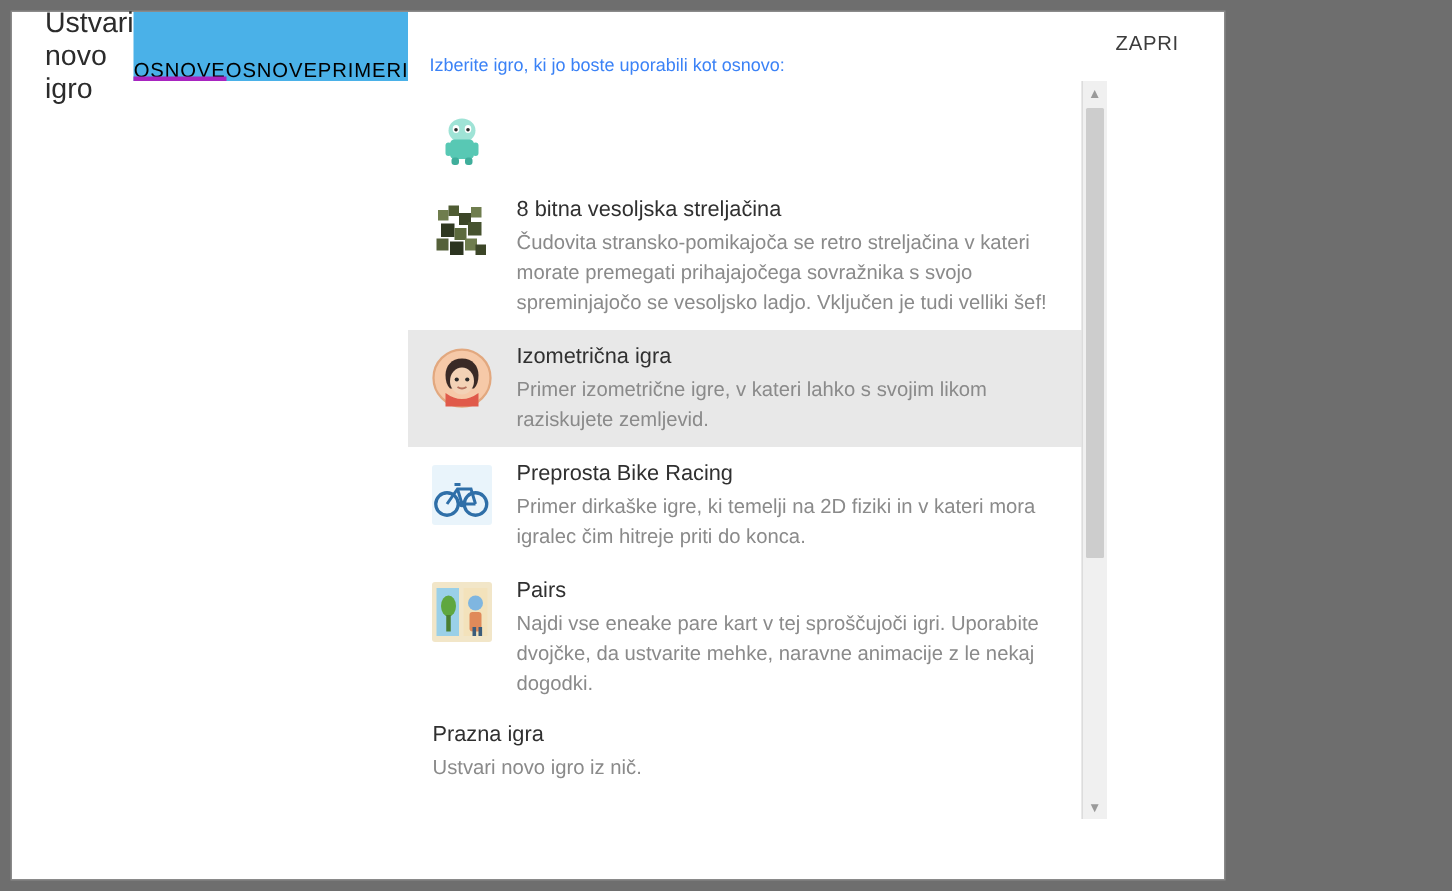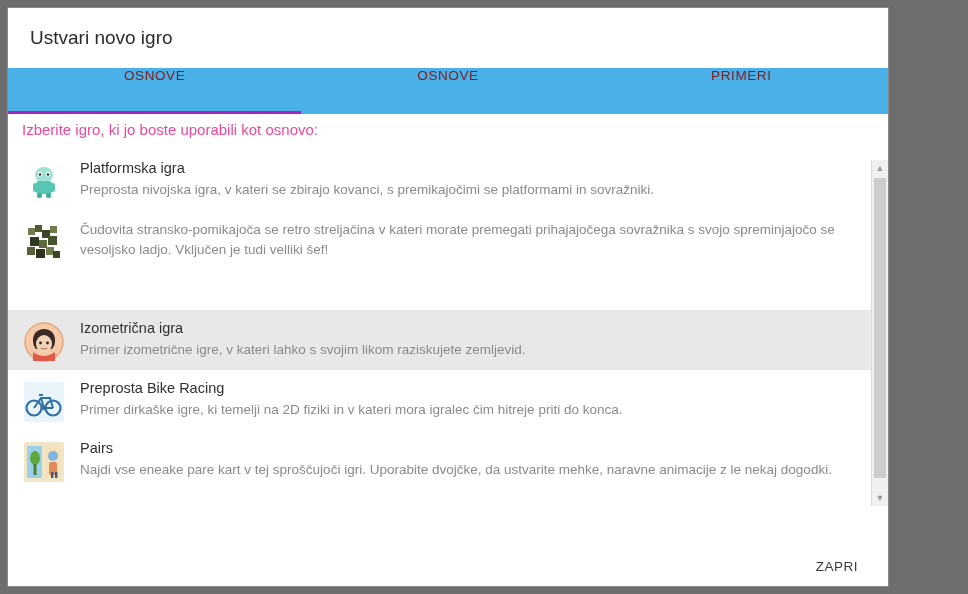--- a/index.html
+++ b/index.html
@@ -10,26 +10,26 @@
     width: 968px;
     height: 594px;
     background: #6e6e6e;
     font-family: "Liberation Sans", sans-serif;
     overflow: hidden;
   }
   .dialog {
     position: absolute;
     left: 8px;
     top: 8px;
-    width: 880px;
+    width: 808px;
     height: 578px;
     background: #ffffff;
     box-shadow: 0 0 0 1px #8a8a8a;
     display: flex;
-    flex-direction: column;
+    flex-direction: row;
   }
   .title-bar {
     height: 60px;
     flex: 0 0 60px;
     display: flex;
     align-items: center;
     padding-left: 22px;
     box-sizing: border-box;
   }
   .title-bar .title {
@@ -40,23 +40,23 @@
   .tabs {
     flex: 0 0 46px;
     height: 46px;
     background: #4ab1e8;
     display: flex;
     position: relative;
   }
   .tab {
     flex: 1 1 0;
     display: flex;
-    align-items: flex-start;
+    align-items: flex-end;
     justify-content: center;
-    color: #7f1d1d;
+    color: #000000;
     font-size: 13.5px;
     letter-spacing: 0.6px;
     position: relative;
     cursor: pointer;
     user-select: none;
   }
   .tab.active::after {
     content: "";
     position: absolute;
     left: 0;
@@ -66,39 +66,38 @@
     background: #a824c0;
   }
   .body-area {
     flex: 1 1 auto;
     position: relative;
     overflow: hidden;
     display: flex;
     flex-direction: column;
   }
   .prompt {
-    padding: 7px 0 12px 14px;
-    font-size: 15px;
-    color: #ec4899;
+    padding: 28px 0 12px 14px;
+    font-size: 12px;
+    color: #3b82f6;
   }
   .list {
     flex: 1 1 auto;
     overflow: hidden;
     position: relative;
   }
   .item {
     display: flex;
     align-items: flex-start;
     padding: 8px 18px 8px 16px;
     box-sizing: border-box;
     cursor: pointer;
   }
   .item.selected {
     background: #e8e8e8;
-    margin-top: 40px;
   }
   .thumb {
     width: 40px;
     height: 40px;
     flex: 0 0 40px;
     margin-right: 16px;
     margin-top: 4px;
     border-radius: 2px;
     overflow: hidden;
     position: relative;
@@ -212,24 +211,20 @@
             <ellipse cx="16" cy="12" rx="2.2" ry="2.6" fill="#ffffff"></ellipse>
             <ellipse cx="24" cy="12" rx="2.2" ry="2.6" fill="#ffffff"></ellipse>
             <circle cx="16" cy="12.5" r="1.2" fill="#2b2b2b"></circle>
             <circle cx="24" cy="12.5" r="1.2" fill="#2b2b2b"></circle>
             <rect x="12" y="19" width="16" height="13" rx="3" fill="#58c8b4"></rect>
             <rect x="9" y="21" width="4" height="9" rx="2" fill="#58c8b4"></rect>
             <rect x="27" y="21" width="4" height="9" rx="2" fill="#58c8b4"></rect>
             <rect x="13" y="31" width="5" height="5" rx="2" fill="#3fae9b"></rect>
             <rect x="22" y="31" width="5" height="5" rx="2" fill="#3fae9b"></rect>
           </svg>
-        </div>
-        <div class="item-text">
-          <div class="item-title">Platformska igra</div>
-          <div class="item-desc">Preprosta nivojska igra, v kateri se zbirajo kovanci, s premikajočimi se platformami in sovražniki.</div>
         </div>
       </div>
 
       <div class="item">
         <div class="thumb">
           <svg width="40" height="40" viewBox="0 0 40 40">
             <rect x="0" y="0" width="40" height="40" fill="#ffffff"></rect>
             <rect x="4" y="6" width="7" height="7" fill="#6f7d4e"></rect>
             <rect x="11" y="3" width="7" height="7" fill="#4f5c33"></rect>
             <rect x="18" y="8" width="8" height="8" fill="#3c4628"></rect>
@@ -237,20 +232,21 @@
             <rect x="6" y="15" width="9" height="9" fill="#2f3820"></rect>
             <rect x="15" y="18" width="8" height="8" fill="#5c6a3d"></rect>
             <rect x="24" y="14" width="9" height="9" fill="#46522e"></rect>
             <rect x="3" y="25" width="8" height="8" fill="#55613a"></rect>
             <rect x="12" y="27" width="9" height="9" fill="#2c3420"></rect>
             <rect x="22" y="25" width="8" height="8" fill="#6f7d4e"></rect>
             <rect x="29" y="29" width="7" height="7" fill="#3c4628"></rect>
           </svg>
         </div>
         <div class="item-text">
+          <div class="item-title">8 bitna vesoljska streljačina</div>
           <div class="item-desc">Čudovita stransko-pomikajoča se retro streljačina v kateri morate premegati prihajajočega sovražnika s svojo spreminjajočo se vesoljsko ladjo. Vključen je tudi velliki šef!</div>
         </div>
       </div>
 
       <div class="item selected">
         <div class="thumb">
           <svg width="40" height="40" viewBox="0 0 40 40">
             <circle cx="20" cy="20" r="19" fill="#f6c9a8"></circle>
             <circle cx="20" cy="20" r="19" fill="none" stroke="#e2a87f" stroke-width="1.5"></circle>
             <path d="M20 7 c-7 0 -11 5 -11 11 c0 4 1 7 3 9 l16 0 c2 -2 3 -5 3 -9 c0 -6 -4 -11 -11 -11 z" fill="#3a2a26"></path>
@@ -298,20 +294,26 @@
             <rect x="27" y="30" width="2.4" height="6" fill="#3b5c7a"></rect>
             <rect x="31" y="30" width="2.4" height="6" fill="#3b5c7a"></rect>
           </svg>
         </div>
         <div class="item-text">
           <div class="item-title">Pairs</div>
           <div class="item-desc">Najdi vse eneake pare kart v tej sproščujoči igri. Uporabite dvojčke, da ustvarite mehke, naravne animacije z le nekaj dogodki.</div>
         </div>
       </div>
 
+      <div class="item blank">
+        <div class="item-text">
+          <div class="item-title">Prazna igra</div>
+          <div class="item-desc">Ustvari novo igro iz nič.</div>
+        </div>
+      </div>
 
     </div>
 
     <div class="scrollbar">
       <div class="scroll-up">▲</div>
       <div class="scroll-thumb"></div>
       <div class="scroll-down">▼</div>
     </div>
 
   </div>

